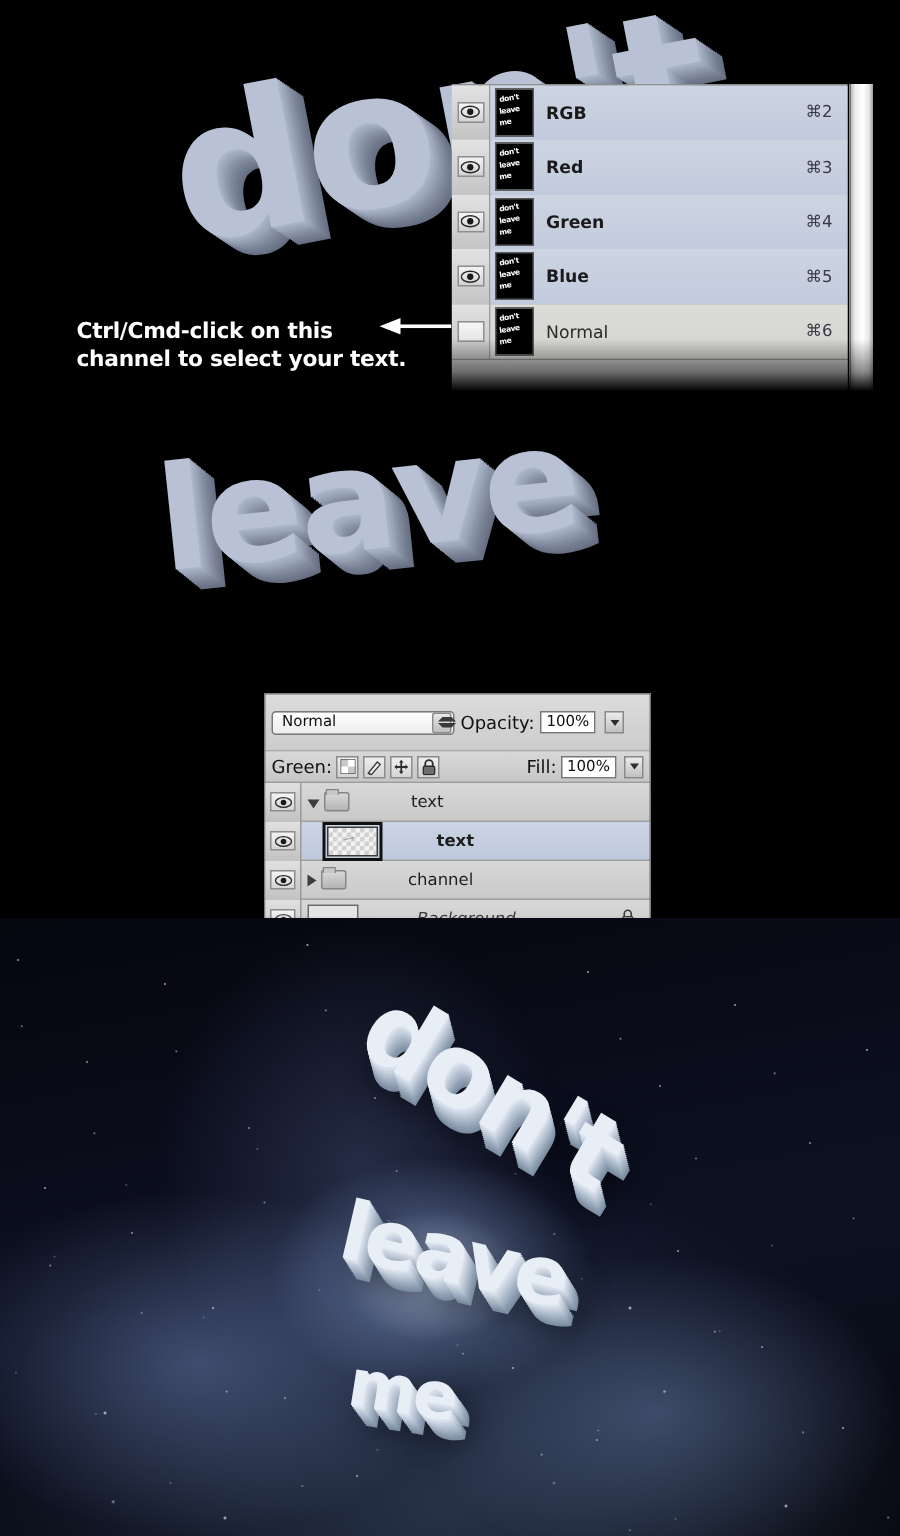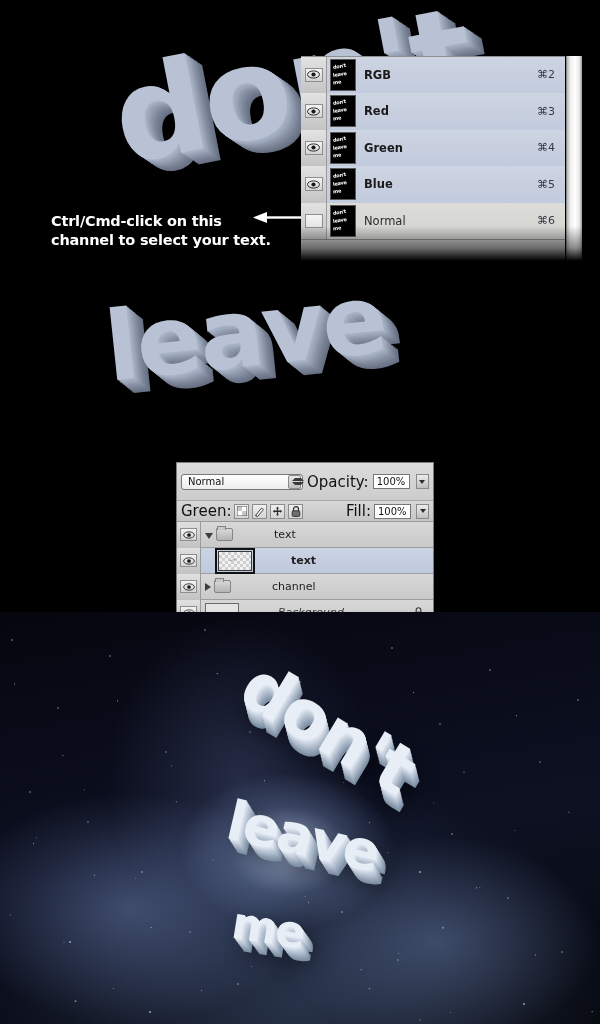--- a/index.html
+++ b/index.html
@@ -159,21 +159,21 @@
     border:1px solid #8a8a8a; border-radius:2px;
     display:flex; flex-direction:column; align-items:center; justify-content:center;
     gap:1px;
   }
   .stepper .up, .stepper .dn {
     width:0;height:0;border-left:3px solid transparent;border-right:3px solid transparent;
   }
   .stepper .up { border-bottom:3px solid #3a3a3a; }
   .stepper .dn { border-top:3px solid #3a3a3a; }
   .lbl {
-    font-size:15px; color:#111; font-family:"DejaVu Sans", sans-serif;
+    font-size:12px; color:#111; font-family:"DejaVu Sans", sans-serif;
   }
   .numfield {
     width:37px; height:15px; border:1px solid #767676; background:#fff;
     font-size:10px; color:#111; display:flex; align-items:center;
     padding-left:3px; font-family:"DejaVu Sans", sans-serif;
   }
   .dropbtn {
     width:13px; height:15px; margin-left:2px;
     background:linear-gradient(to bottom,#ececec,#c0c0c0);
     border:1px solid #8a8a8a;

